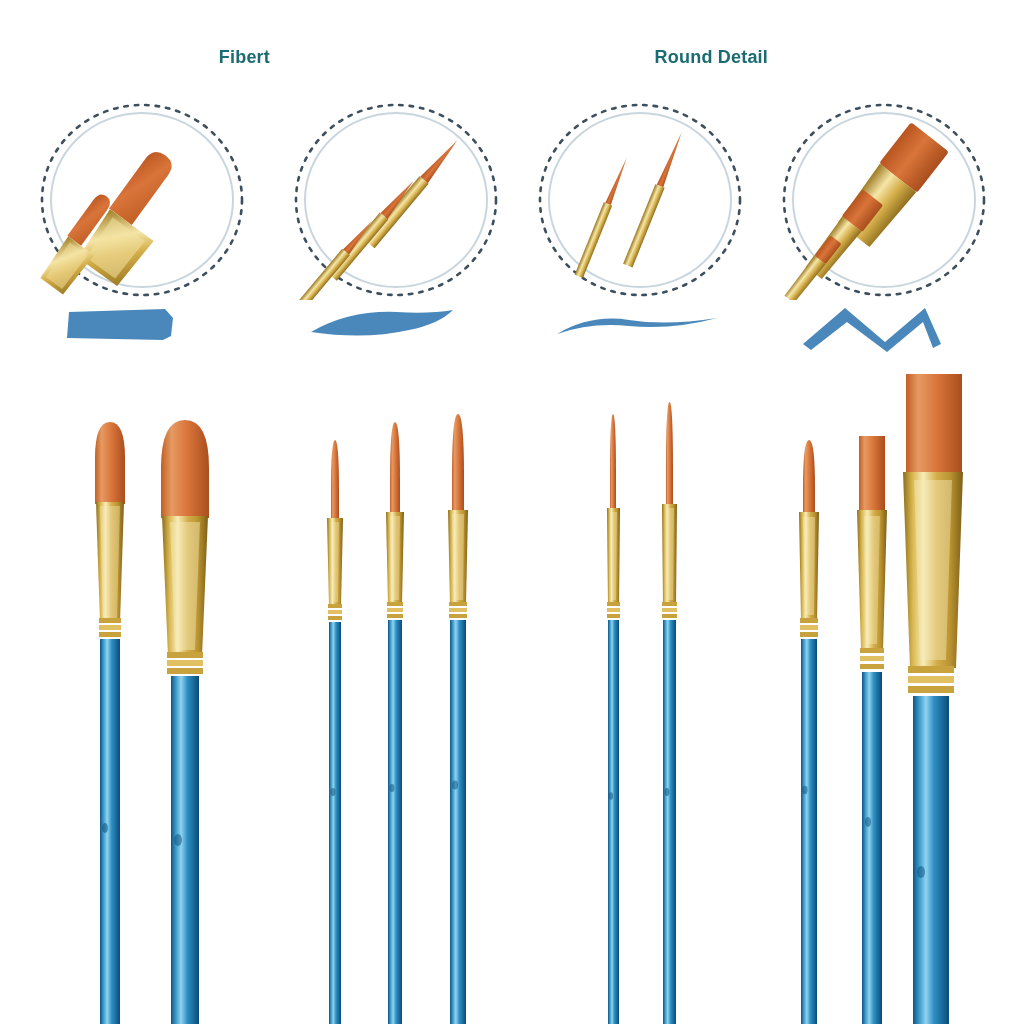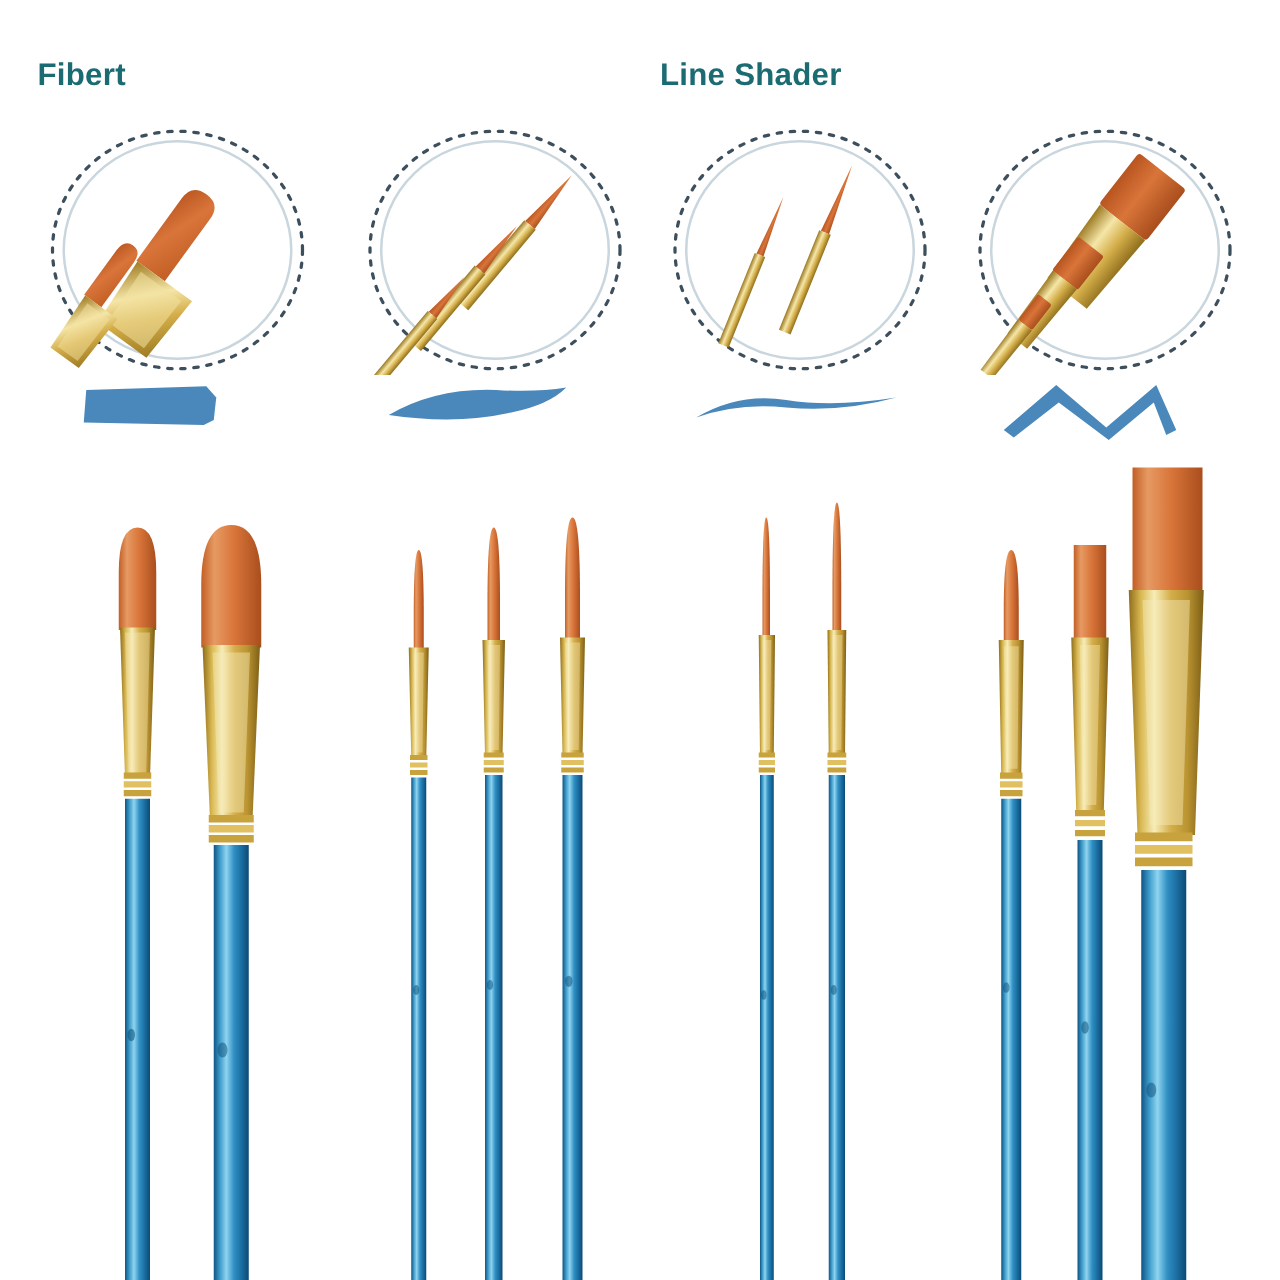--- a/index.html
+++ b/index.html
@@ -9,23 +9,23 @@
     font-family:"Liberation Sans", sans-serif;
     overflow:hidden;
     position:relative;
   }
   #stage{position:absolute;left:0;top:0;width:1024px;height:1024px;}
 
   
   .panels{position:absolute;left:0;top:0;width:1024px;height:370px;}
   .panel{position:absolute;top:0;width:256px;height:370px;}
   .panel-title{
-    position:absolute;left:16px;top:48px;width:100%;
-    text-align:left;
-    font-size:25px;
+    position:absolute;left:0;top:48px;width:100%;
+    text-align:right;
+    font-size:18px;
     font-weight:700;
     color:#1a6b72;
     letter-spacing:.2px;
     line-height:1;
     white-space:nowrap;
   }
   .circle-wrap{position:absolute;left:50%;top:100px;transform:translateX(-50%);
                width:208px;height:200px;}
   .circle-wrap svg{display:block;}
   .stroke-wrap{position:absolute;left:50%;top:296px;transform:translateX(-50%);
@@ -119,21 +119,21 @@
       </div>
 
       <div class="stroke-wrap">
         <svg width="190" height="62" viewBox="0 0 190 62">
           <path d="M10,36 q38,-22 86,-20 q32,2 56,-2 q-14,14 -44,20 q-44,10 -98,2 z" fill="#4a88bb"></path>
         </svg>
       </div>
     </div>
 
     <div class="panel" style="left:512px;">
-      <div class="panel-title">Line Shader</div>
+      <div class="panel-title">Round Detail</div>
 
       <div class="circle-wrap">
         <svg width="208" height="200" viewBox="0 0 208 200">
           <defs>
             <linearGradient id="p3b" x1="0" y1="0" x2="1" y2="0">
               <stop offset="0" stop-color="#b85520"></stop>
                 <stop offset=".5" stop-color="#d9753a"></stop>
                 <stop offset="1" stop-color="#a94e1d"></stop>
             </linearGradient>
             <linearGradient id="p3f" x1="0" y1="0" x2="1" y2="0">

